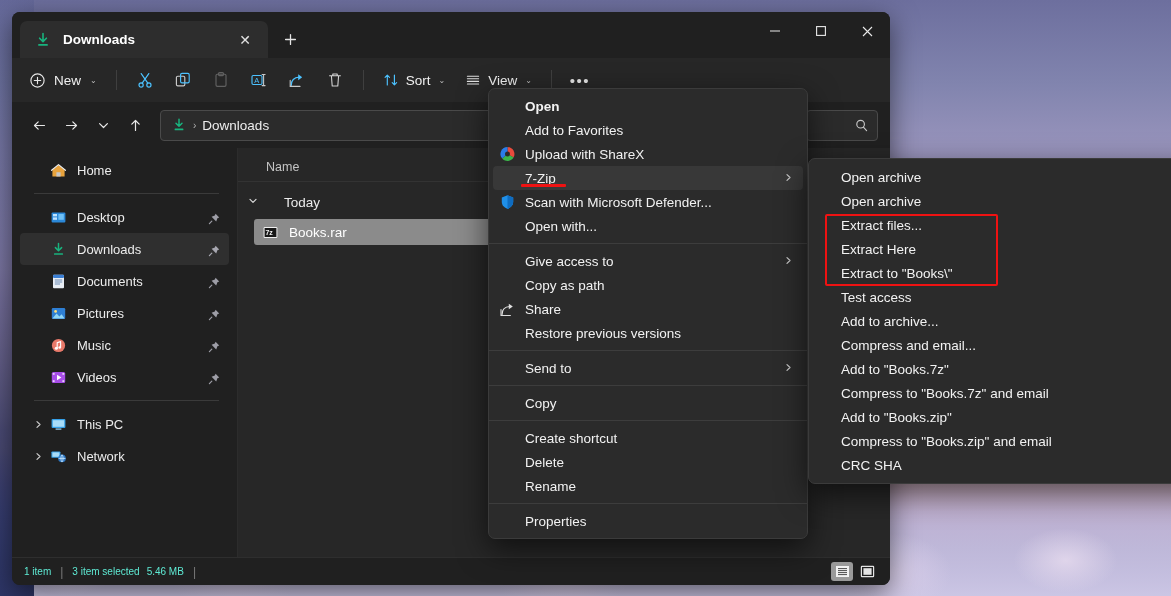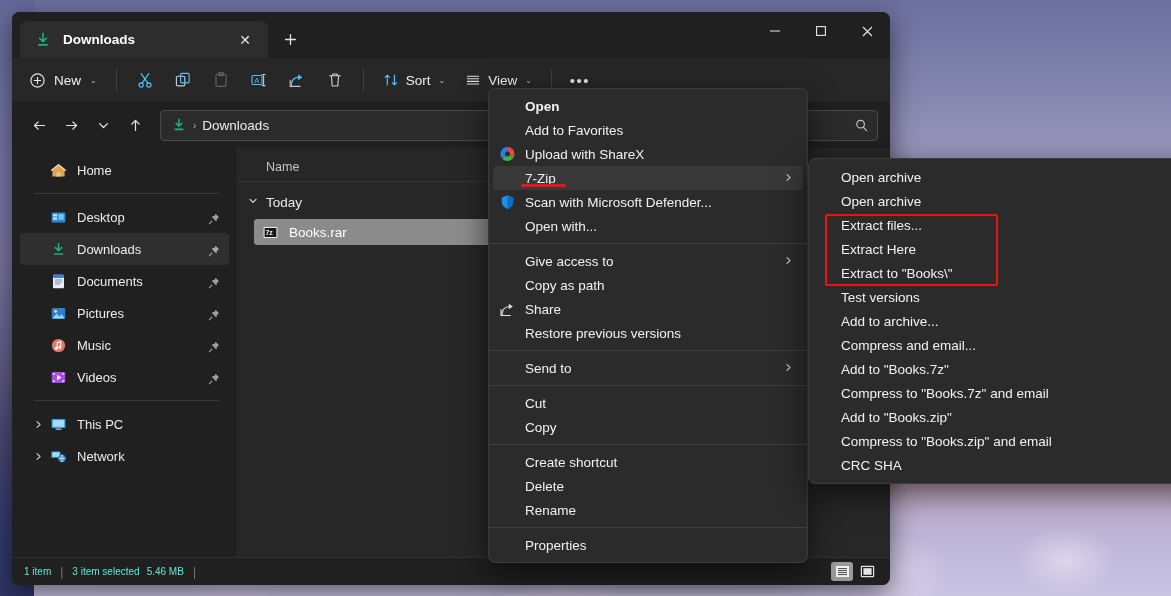--- a/index.html
+++ b/index.html
@@ -224,21 +224,21 @@
     display: flex; align-items: center;
     padding-left: 28px;
     border-bottom: 1px solid #333;
   }
   .col-title { color: #c4c4c4; font-size: 12.5px; }
   .group-row {
     display: flex; align-items: center;
     height: 30px; padding-left: 10px; margin-top: 5px;
   }
   .group-chev { color: #d6d6d6; font-size: 10px; width: 16px; }
-  .group-label { color: #ececec; font-size: 13.5px; margin-left: 2px; }
+  .group-label { color: #ececec; font-size: 13.5px; margin-left: 20px; }
   .file-row {
     display: flex; align-items: center;
     height: 26px;
     margin: 2px 6px 0 16px;
     padding-left: 8px;
     border-radius: 3px;
   }
   .file-row.selected { background: #8b8b8b; }
   .file-icon { width: 17px; height: 17px; flex: 0 0 17px; position: relative; }
   .file-name { color: #ffffff; font-size: 13.5px; margin-left: 10px; }
@@ -780,23 +780,20 @@
     <span class="mi-arrow">
       <svg width="9" height="9" viewBox="0 0 9 9">
           <path d="M3 1.6 L6 4.5 L3 7.4" stroke="#c6c6c6" stroke-width="1.2" fill="none" stroke-linecap="round" stroke-linejoin="round"></path>
         </svg>
     </span>
   </div>
 
   <div class="menu-sep"></div>
 
   <div class="menu-item">
-    <span class="mi-label">Cut</span>
-  </div>
-  <div class="menu-item">
     <span class="mi-label">Copy</span>
   </div>
 
   <div class="menu-sep"></div>
 
   <div class="menu-item">
     <span class="mi-label">Create shortcut</span>
   </div>
   <div class="menu-item">
     <span class="mi-label">Delete</span>
@@ -827,21 +824,21 @@
   <div class="menu-item">
     <span class="mi-label">Extract files...</span>
   </div>
   <div class="menu-item">
     <span class="mi-label">Extract Here</span>
   </div>
   <div class="menu-item">
     <span class="mi-label">Extract to "Books\"</span>
   </div>
   <div class="menu-item">
-    <span class="mi-label">Test versions</span>
+    <span class="mi-label">Test access</span>
   </div>
   <div class="menu-item">
     <span class="mi-label">Add to archive...</span>
   </div>
   <div class="menu-item">
     <span class="mi-label">Compress and email...</span>
   </div>
   <div class="menu-item">
     <span class="mi-label">Add to "Books.7z"</span>
   </div>

